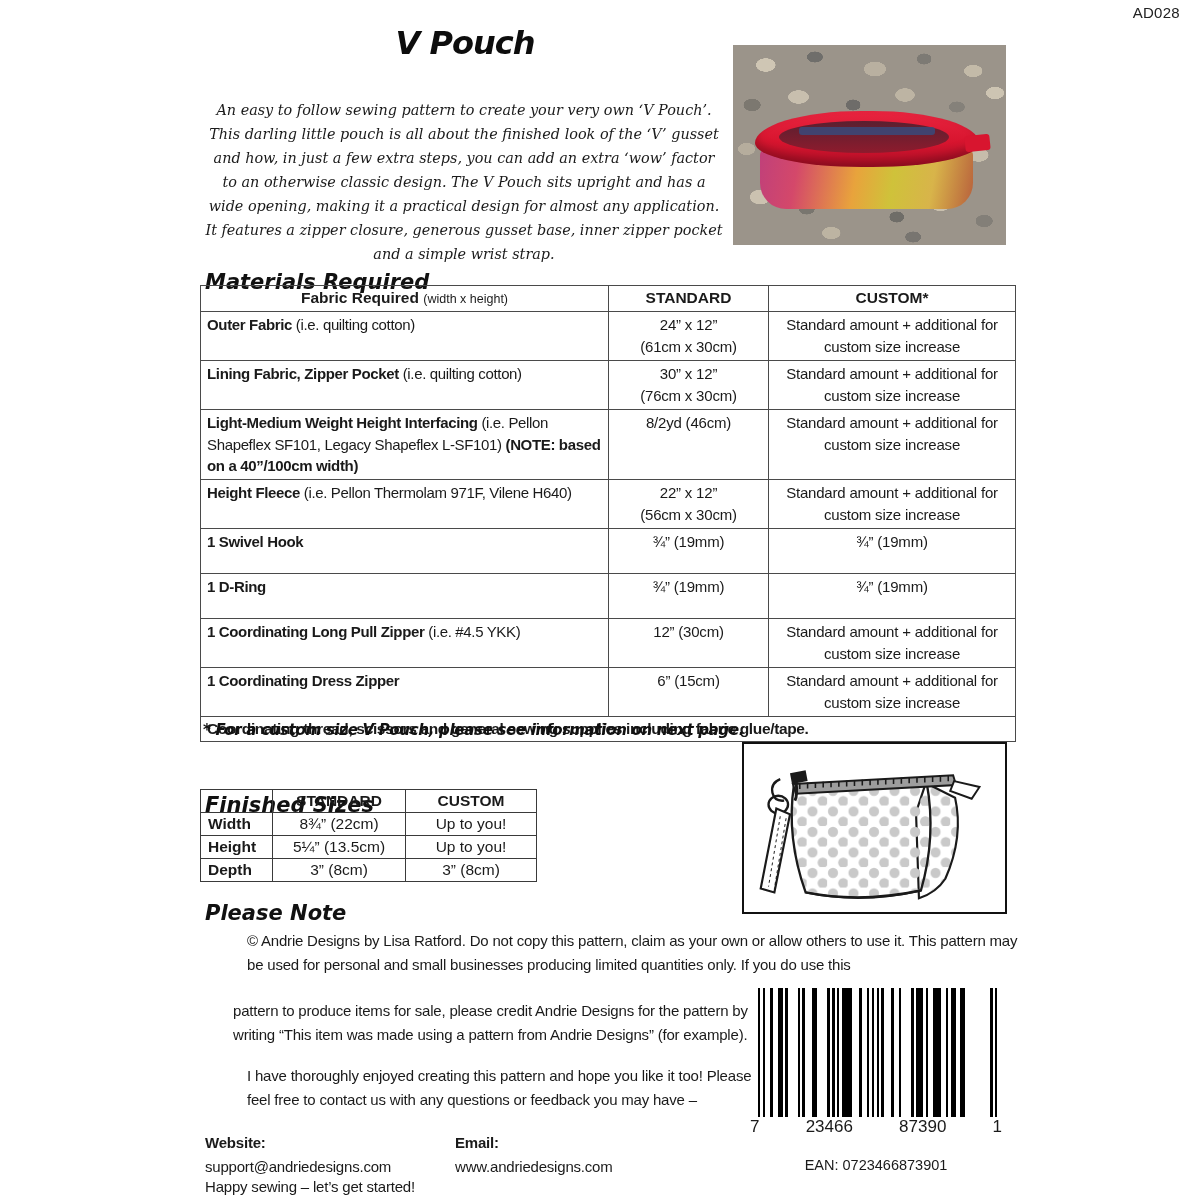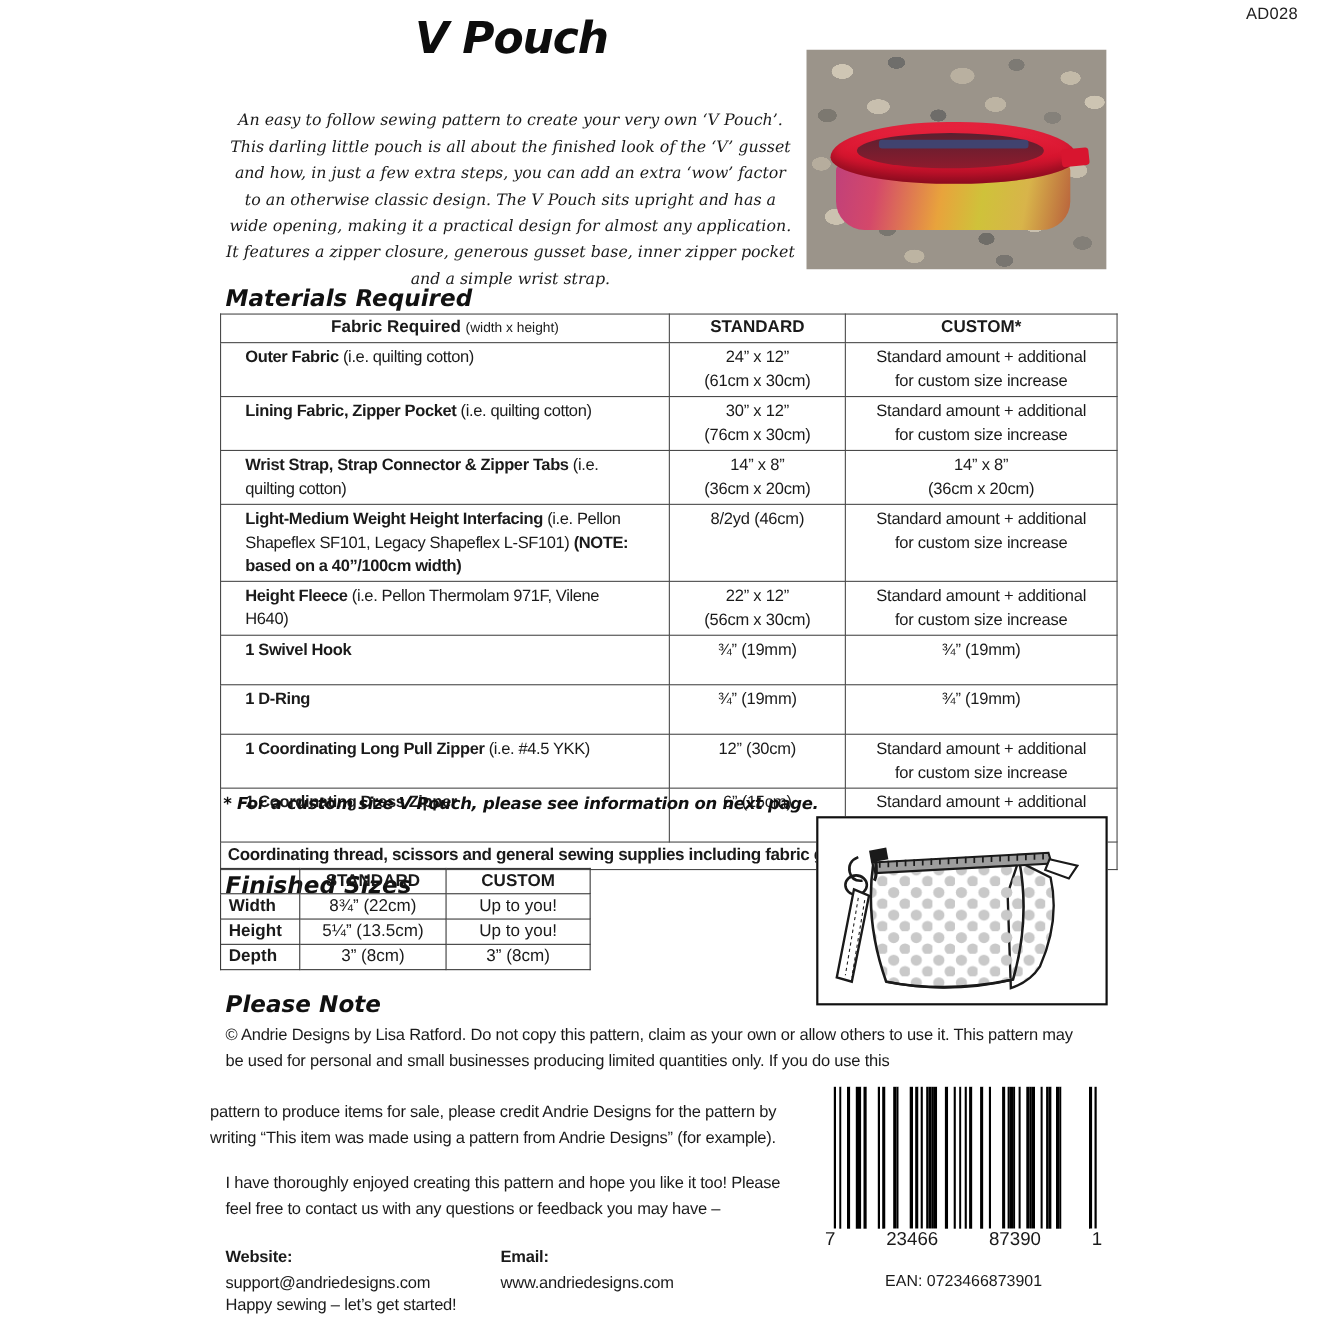--- a/index.html
+++ b/index.html
@@ -15,25 +15,25 @@
   .page { position:relative; width:1200px; height:1200px; }
 
   
   #product-code {
     position:absolute; top:4px; right:20px;
     font-size:15px; letter-spacing:.3px; color:#222;
   }
 
   
   #title {
-    position:absolute; left:205px; top:12px; width:520px;
+    position:absolute; left:205px; top:24px; width:520px;
     text-align:center;
     font-family:"DejaVu Sans", sans-serif;
     font-weight:bold; font-style:italic;
-    font-size:40px; letter-spacing:-1px; color:#0d0d0d;
+    font-size:32px; letter-spacing:-1px; color:#0d0d0d;
   }
 
   
   #intro {
     position:absolute; left:205px; top:98px; width:518px;
     text-align:center;
     font-family:"DejaVu Serif", serif;
     font-style:italic;
     font-size:14.4px; line-height:24px; color:#1a1a1a;
   }
@@ -96,33 +96,33 @@
     background:#d8152f; border-radius:3px; transform:rotate(-6deg);
   }
 
   
   .sec-head {
     position:absolute;
     font-family:"DejaVu Sans", sans-serif;
     font-weight:bold; font-style:italic;
     font-size:21px; color:#111;
   }
-  #head-materials { left:205px; top:259px; }
+  #head-materials { left:205px; top:270px; }
   #head-finished  { left:205px; top:793px; }
   #head-note      { left:205px; top:901px; }
 
   
   #materials-table {
     position:absolute; left:200px; top:285px; width:815px;
     border-collapse:collapse;
     table-layout:fixed;
   }
   #materials-table td, #materials-table th {
     border:1.6px solid #4a4a4a;
-    padding:2px 22px;
+    padding:2px 6px;
     vertical-align:top;
   }
   #materials-table th {
     font-weight:bold;
     font-size:15.5px;
     text-align:center;
     padding:3px 6px 4px;
   }
   .c-item { width:408px; }
   .c-std  { width:160px; }
@@ -177,20 +177,21 @@
     position:absolute; left:742px; top:742px; width:265px; height:172px;
     border:2px solid #111; background:#fff;
   }
 
   
   .body-text {
     position:absolute;
     font-family:"Liberation Sans", sans-serif;
     font-size:15px; line-height:23.5px; color:#1a1a1a;
     letter-spacing:-0.2px;
+    margin-left:42px;
   }
   #note-p1 { left:205px; top:929px; width:790px; }
   #note-p2 { left:191px; top:999px; width:520px; }
   #note-p3 { left:205px; top:1064px; width:520px; }
 
   #contact { position:absolute; left:205px; top:1131px; width:520px; }
   .contact-row { display:flex; font-size:15px; line-height:23.5px; letter-spacing:-0.2px; }
   .contact-col { width:250px; }
   .contact-col.bold { font-weight:bold; }
   #happy-sewing {
@@ -253,25 +254,20 @@
     <tbody id="materials-body">
         <tr class="row-h2">
           <td class="item"><b>Outer Fabric</b><span> (i.e. quilting cotton)</span></td>
           <td class="val">24” x 12”<br>(61cm x 30cm)</td>
           <td class="val">Standard amount + additional for custom size increase</td>
         </tr>
         <tr class="row-h2">
           <td class="item"><b>Lining Fabric, Zipper Pocket</b><span> (i.e. quilting cotton)</span></td>
           <td class="val">30” x 12”<br>(76cm x 30cm)</td>
           <td class="val">Standard amount + additional for custom size increase</td>
-        </tr>
-        <tr class="row-h2">
-          <td class="item"><b>Wrist Strap, Strap Connector &amp; Zipper Tabs</b><span> (i.e. quilting cotton)</span></td>
-          <td class="val">14” x 8”<br>(36cm x 20cm)</td>
-          <td class="val">14” x 8”<br>(36cm x 20cm)</td>
         </tr>
         <tr class="row-h2">
           <td class="item"><b>Light-Medium Weight Height Interfacing</b><span> (i.e. Pellon Shapeflex SF101, Legacy Shapeflex L-SF101) </span><b>(NOTE: based on a 40”/100cm width)</b></td>
           <td class="val">8/2yd (46cm)</td>
           <td class="val">Standard amount + additional for custom size increase</td>
         </tr>
         <tr class="row-h2">
           <td class="item"><b>Height Fleece</b><span> (i.e. Pellon Thermolam 971F, Vilene H640)</span></td>
           <td class="val">22” x 12”<br>(56cm x 30cm)</td>
           <td class="val">Standard amount + additional for custom size increase</td>

